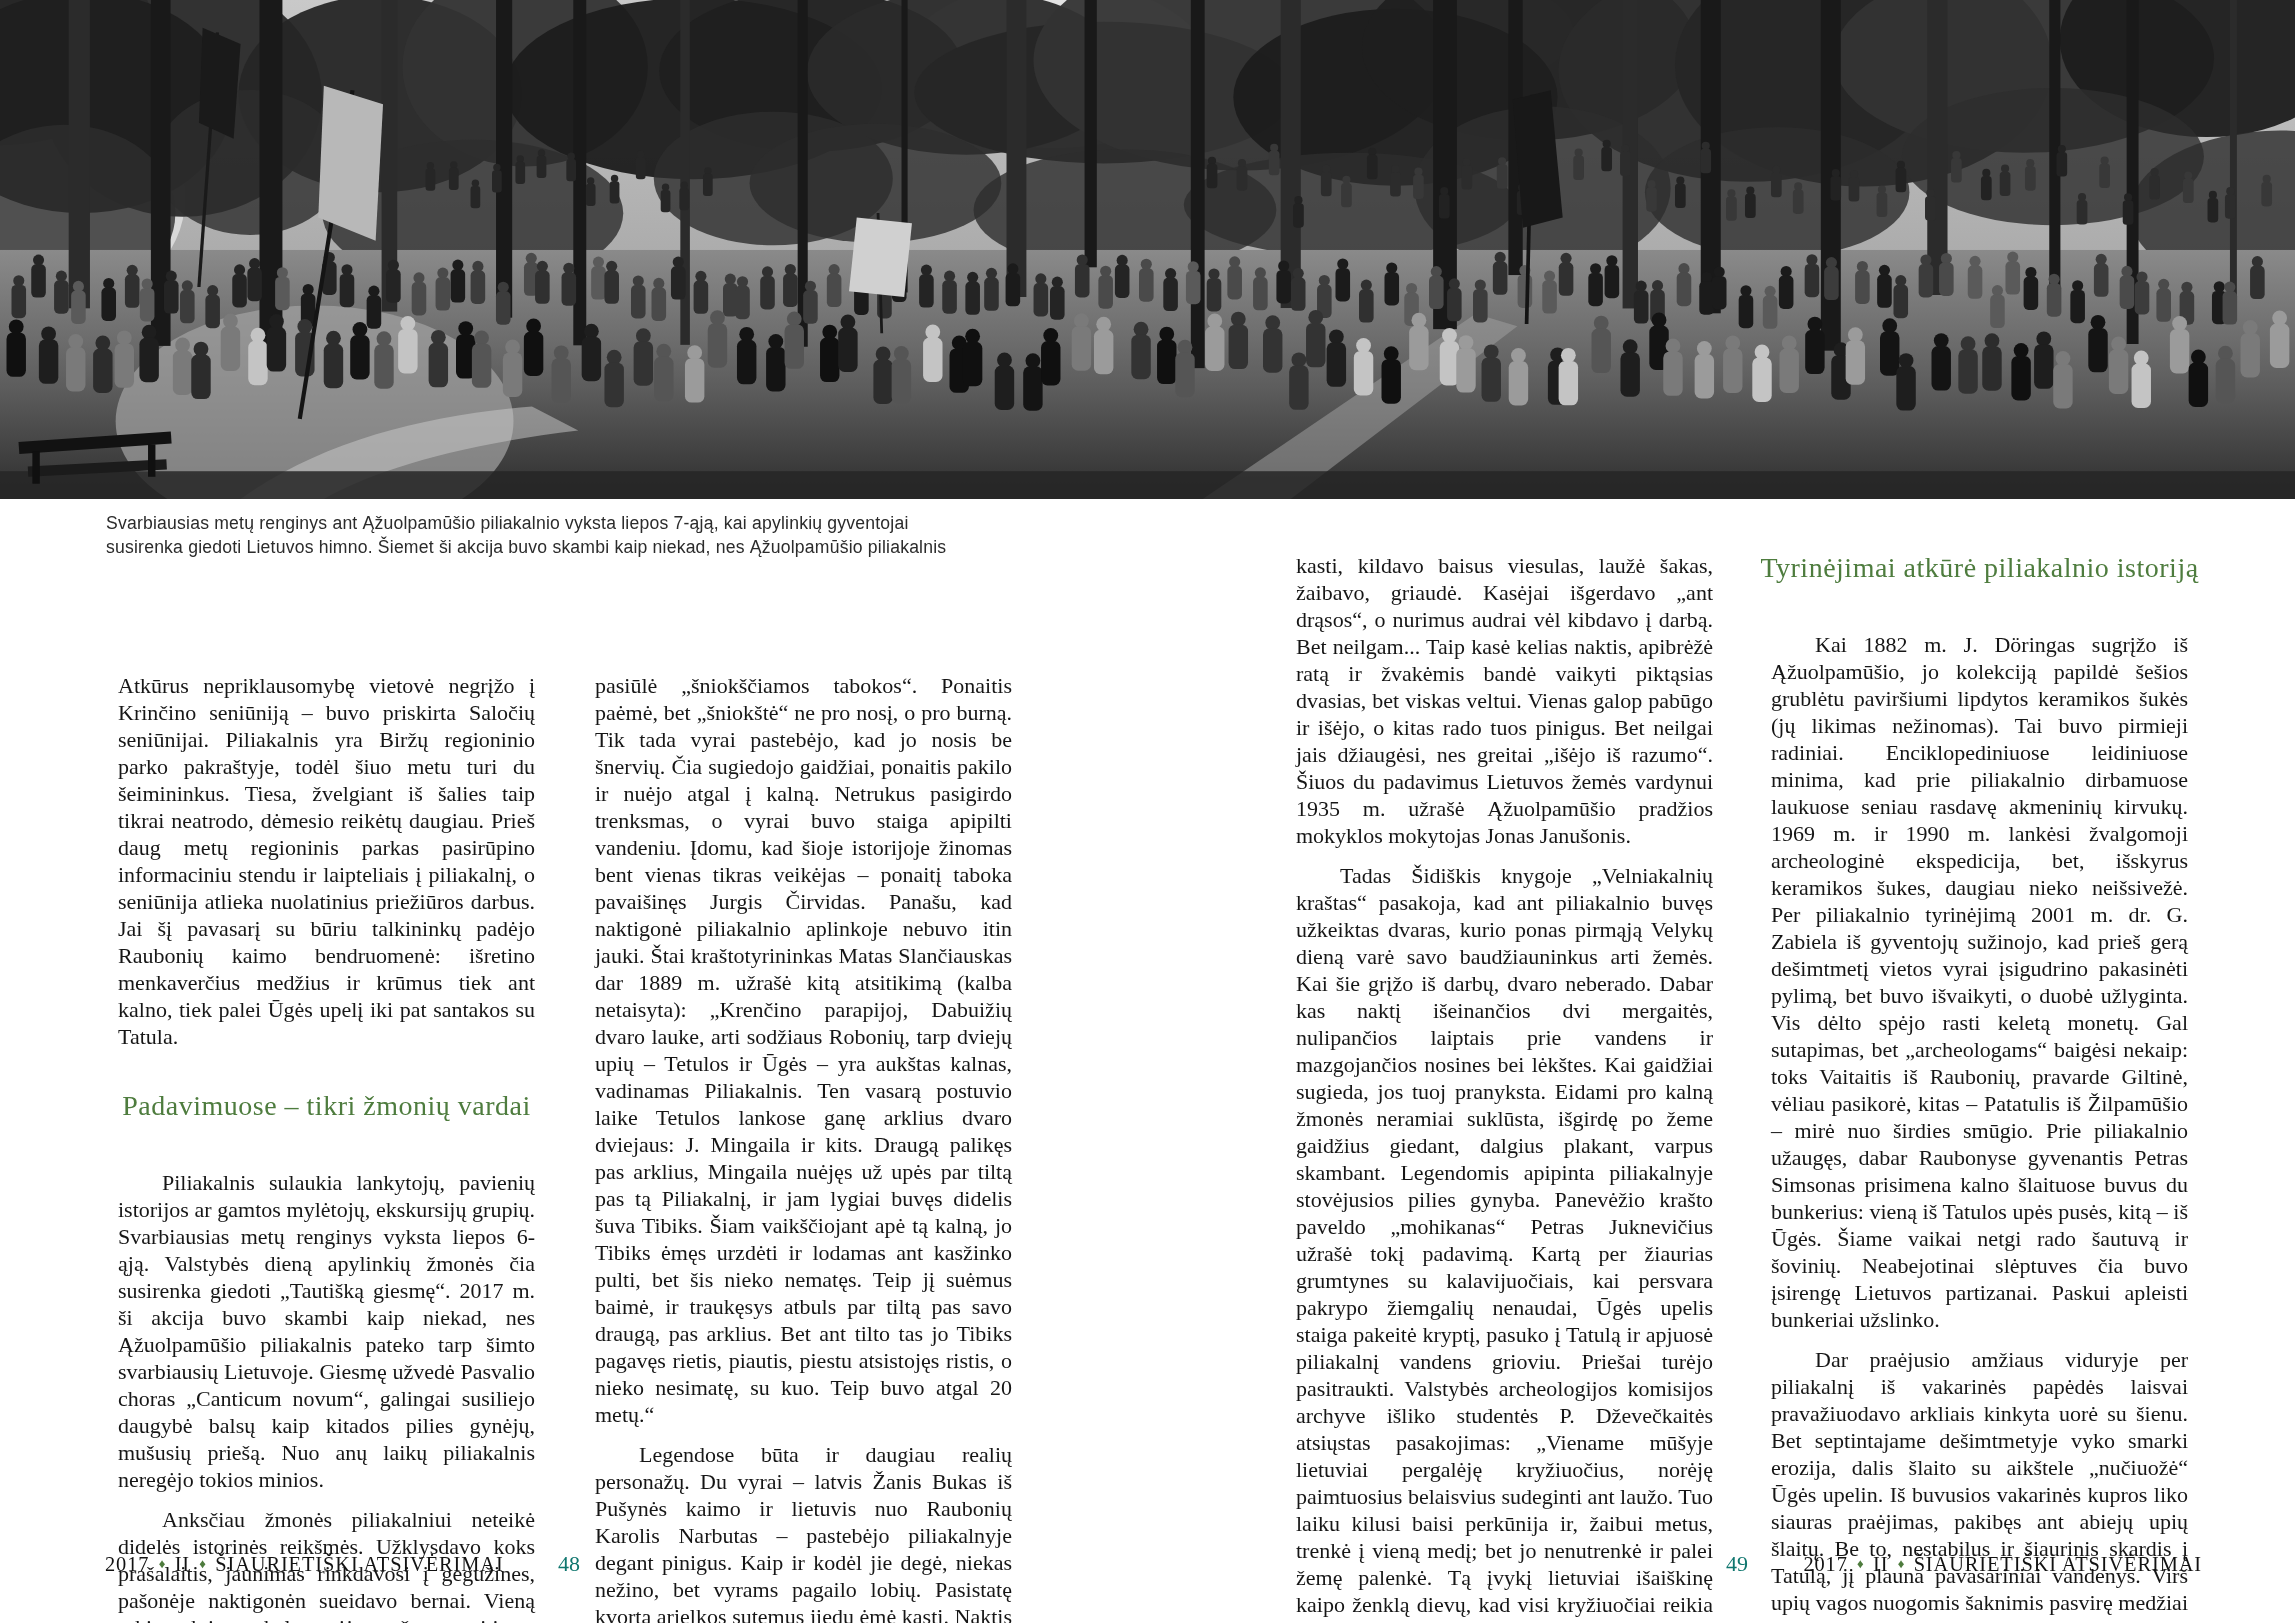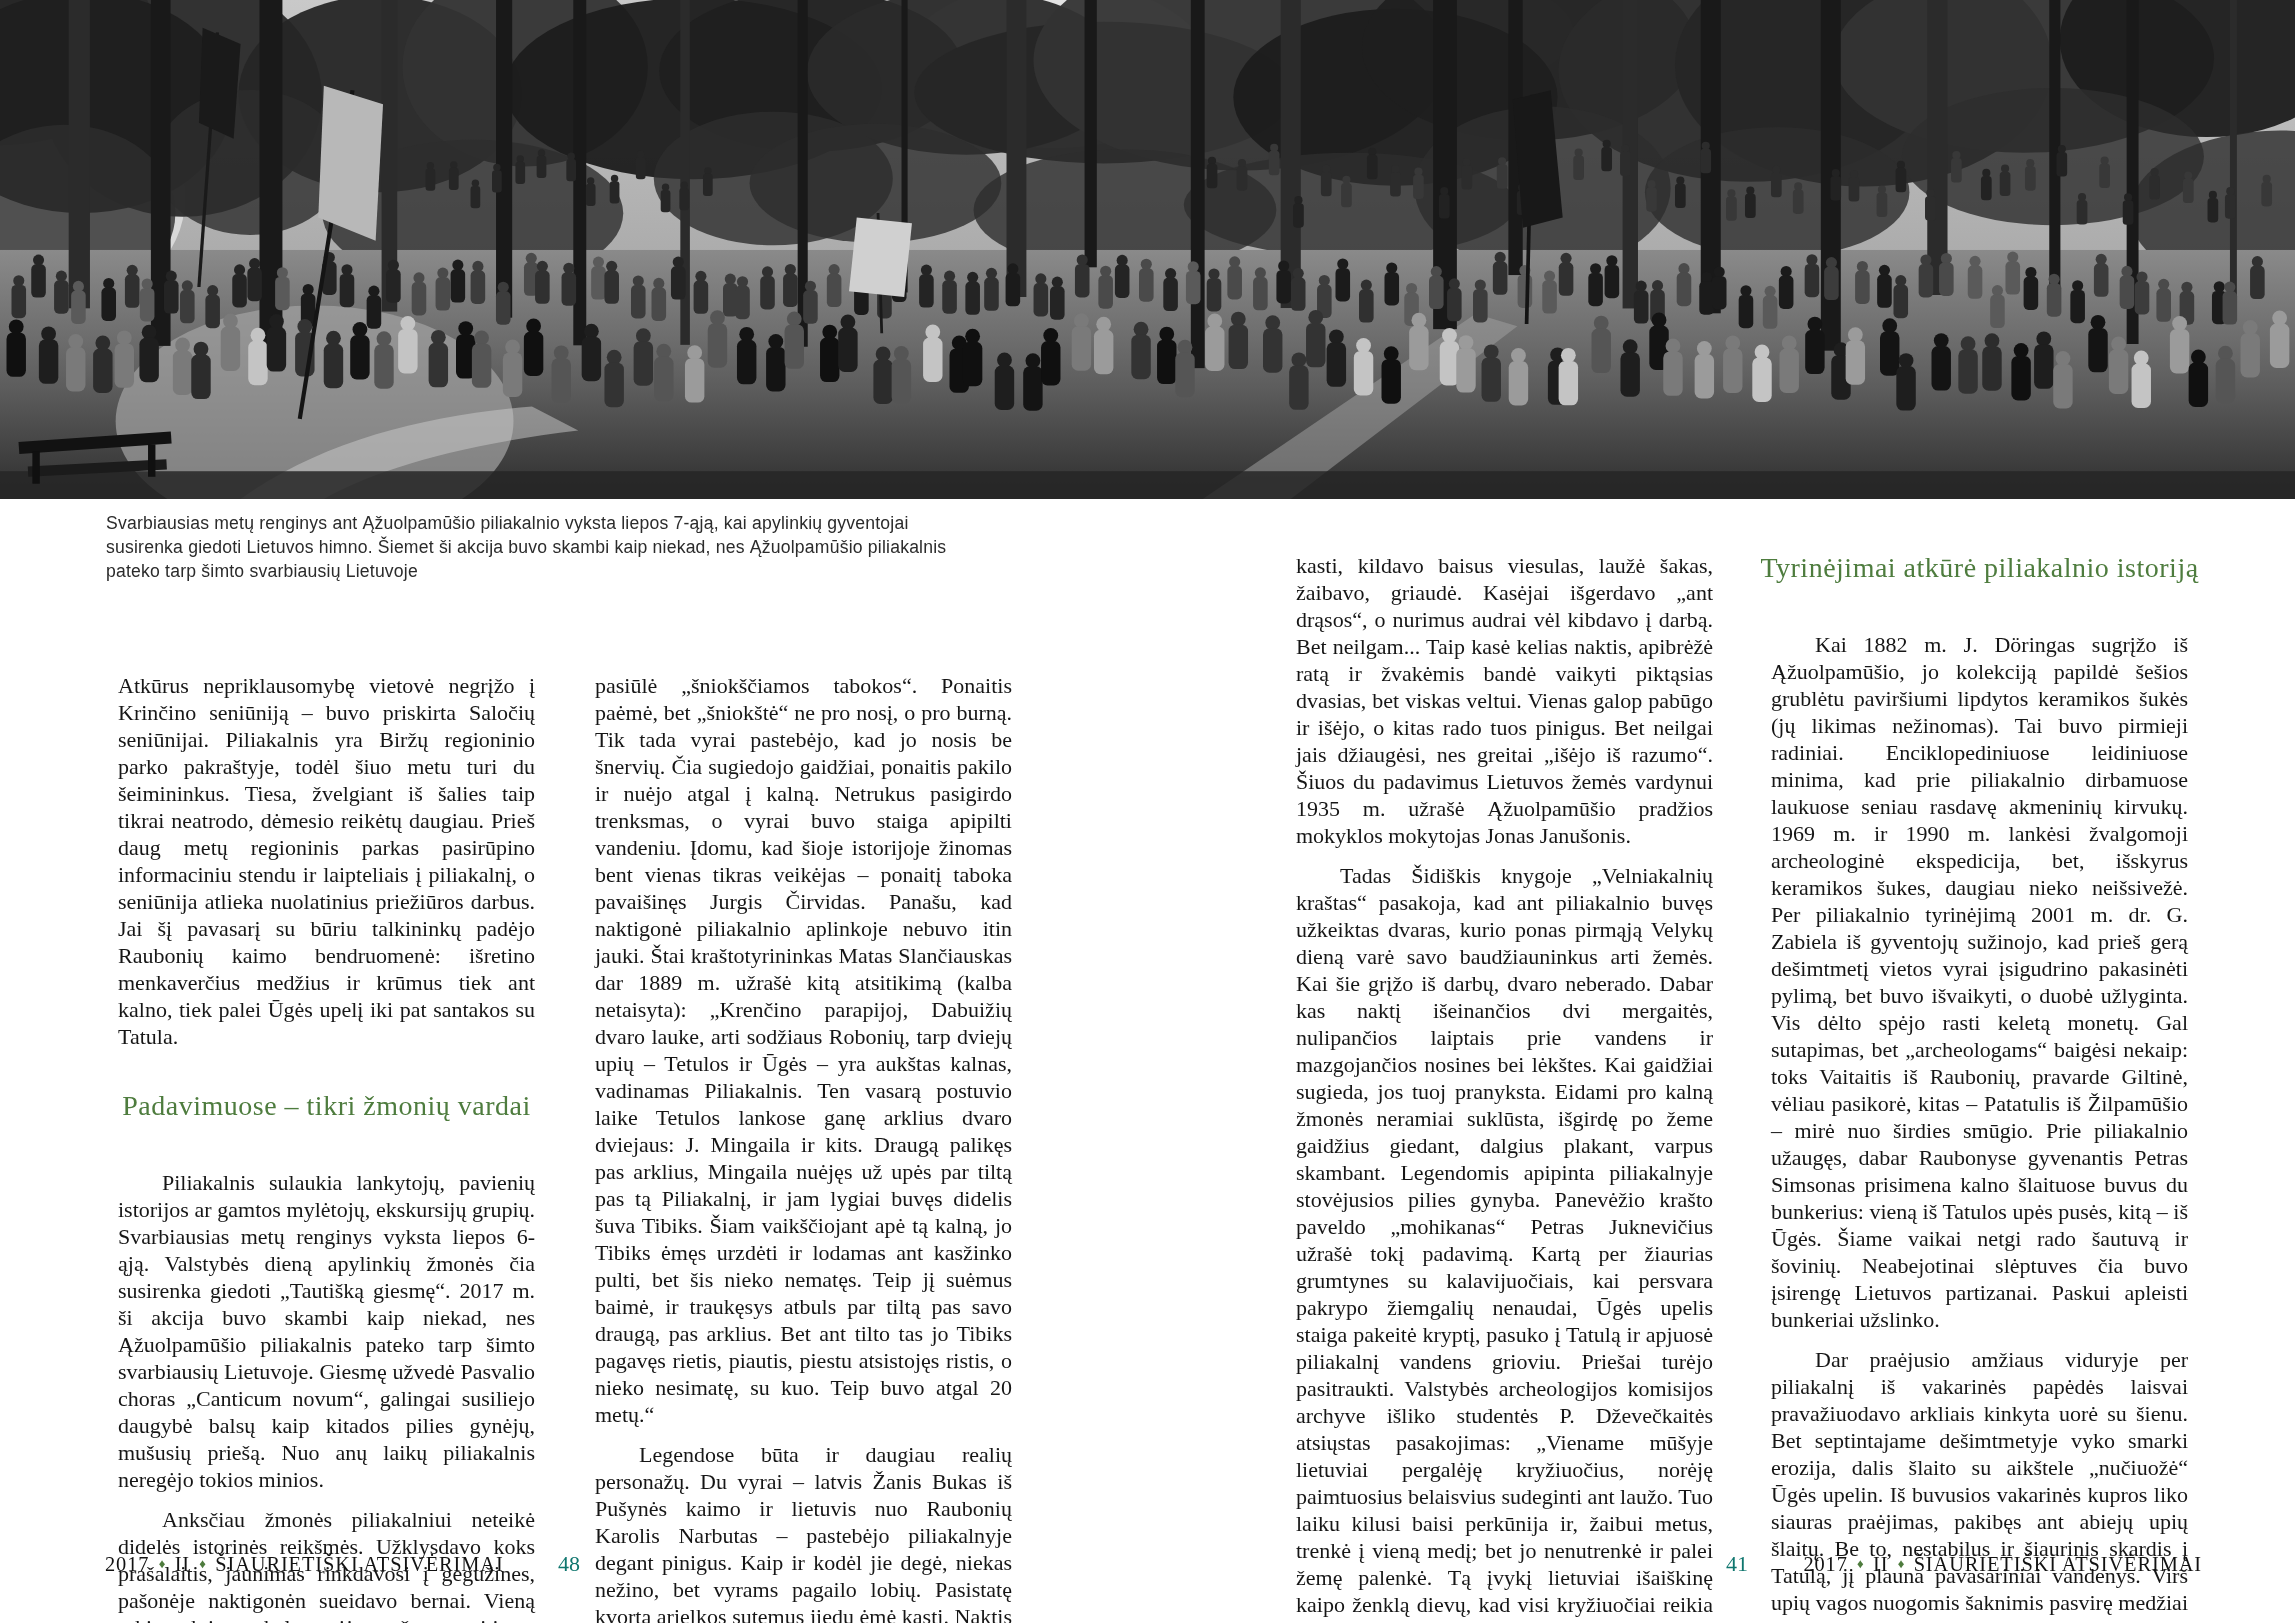--- a/index.html
+++ b/index.html
@@ -644,21 +644,20 @@
         <rect x="60" y="1008" width="300" height="22" fill="#1b1b1b" transform="rotate(-3 60 1008)"></rect>
         <rect x="70" y="975" width="16" height="70" fill="#101010"></rect>
         <rect x="320" y="960" width="16" height="70" fill="#101010"></rect>
       </g>
     </svg>
   </div>
 
   <div class="caption">
       <div>Svarbiausias metų renginys ant Ąžuolpamūšio piliakalnio vyksta liepos 7-ąją, kai apylinkių gyventojai</div>
       <div>susirenka giedoti Lietuvos himno. Šiemet ši akcija buvo skambi kaip niekad, nes Ąžuolpamūšio piliakalnis</div>
-      <div>pateko tarp šimto svarbiausių Lietuvoje</div>
     </div>
 
   <div id="col1" class="column">
       <p>Atkūrus nepriklausomybę vietovė negrįžo į Krinčino seniūniją – buvo priskirta Saločių seniūnijai. Piliakalnis yra Biržų regioninio parko pakraštyje, todėl šiuo metu turi du šeimininkus. Tiesa, žvelgiant iš šalies taip tikrai neatrodo, dėmesio reikėtų daugiau. Prieš daug metų regioninis parkas pasirūpino informaciniu stendu ir laipteliais į piliakalnį, o seniūnija atlieka nuolatinius priežiūros darbus. Jai šį pavasarį su būriu talkininkų padėjo Raubonių kaimo bendruomenė: išretino menkaverčius medžius ir krūmus tiek ant kalno, tiek palei Ūgės upelį iki pat santakos su Tatula.</p>
       <h2>Padavimuose – tikri žmonių vardai</h2>
       <p class="indent">Piliakalnis sulaukia lankytojų, pavienių istorijos ar gamtos mylėtojų, ekskursijų grupių. Svarbiausias metų renginys vyksta liepos 6-ąją. Valstybės dieną apylinkių žmonės čia susirenka giedoti „Tautišką giesmę“. 2017 m. ši akcija buvo skambi kaip niekad, nes Ąžuolpamūšio piliakalnis pateko tarp šimto svarbiausių Lietuvoje. Giesmę užvedė Pasvalio choras „Canticum novum“, galingai susiliejo daugybė balsų kaip kitados pilies gynėjų, mušusių priešą. Nuo anų laikų piliakalnis neregėjo tokios minios.</p>
       <p class="indent">Anksčiau žmonės piliakalniui neteikė didelės istorinės reikšmės. Užklysdavo koks prašalaitis, jaunimas rinkdavosi į gegužines, pašonėje naktigonėn sueidavo bernai. Vieną tokią naktį nuo kalno atėjo gražus ponaitis su lazdele, pasisveikino ir prisėdo prie ugnies pasišildyti. Vyrai jam</p>
     </div>
   <div id="col2" class="column">
       <p>pasiūlė „šniokščiamos tabokos“. Ponaitis paėmė, bet „šniokštė“ ne pro nosį, o pro burną. Tik tada vyrai pastebėjo, kad jo nosis be šnervių. Čia sugiedojo gaidžiai, ponaitis pakilo ir nuėjo atgal į kalną. Netrukus pasigirdo trenksmas, o vyrai buvo staiga apipilti vandeniu. Įdomu, kad šioje istorijoje žinomas bent vienas tikras veikėjas – ponaitį taboka pavaišinęs Jurgis Čirvidas. Panašu, kad naktigonė piliakalnio aplinkoje nebuvo itin jauki. Štai kraštotyrininkas Matas Slančiauskas dar 1889 m. užrašė kitą atsitikimą (kalba netaisyta): „Krenčino parapijoj, Dabuižių dvaro lauke, arti sodžiaus Robonių, tarp dviejų upių – Tetulos ir Ūgės – yra aukštas kalnas, vadinamas Piliakalnis. Ten vasarą postuvio laike Tetulos lankose ganę arklius dvaro dviejaus: J. Mingaila ir kits. Draugą palikęs pas arklius, Mingaila nuėjęs už upės par tiltą pas tą Piliakalnį, ir jam lygiai buvęs didelis šuva Tibiks. Šiam vaikščiojant apė tą kalną, jo Tibiks ėmęs urzdėti ir lodamas ant kasžinko pulti, bet šis nieko nematęs. Teip jį suėmus baimė, ir traukęsys atbuls par tiltą pas savo draugą, pas arklius. Bet ant tilto tas jo Tibiks pagavęs rietis, piautis, piestu atsistojęs ristis, o nieko nesimatę, su kuo. Teip buvo atgal 20 metų.“</p>
@@ -674,18 +673,18 @@
       <p class="indent">Kai 1882 m. J. Döringas sugrįžo iš Ąžuolpamūšio, jo kolekciją papildė šešios grublėtu paviršiumi lipdytos keramikos šukės (jų likimas nežinomas). Tai buvo pirmieji radiniai. Enciklopediniuose leidiniuose minima, kad prie piliakalnio dirbamuose laukuose seniau rasdavę akmeninių kirvukų. 1969 m. ir 1990 m. lankėsi žvalgomoji archeologinė ekspedicija, bet, išskyrus keramikos šukes, daugiau nieko neišsivežė. Per piliakalnio tyrinėjimą 2001 m. dr. G. Zabiela iš gyventojų sužinojo, kad prieš gerą dešimtmetį vietos vyrai įsigudrino pakasinėti pylimą, bet buvo išvaikyti, o duobė užlyginta. Vis dėlto spėjo rasti keletą monetų. Gal sutapimas, bet „archeologams“ baigėsi nekaip: toks Vaitaitis iš Raubonių, pravarde Giltinė, vėliau pasikorė, kitas – Patatulis iš Žilpamūšio – mirė nuo širdies smūgio. Prie piliakalnio užaugęs, dabar Raubonyse gyvenantis Petras Simsonas prisimena kalno šlaituose buvus du bunkerius: vieną iš Tatulos upės pusės, kitą – iš Ūgės. Šiame vaikai netgi rado šautuvą ir šovinių. Neabejotinai slėptuves čia buvo įsirengę Lietuvos partizanai. Paskui apleisti bunkeriai užslinko.</p>
       <p class="indent">Dar praėjusio amžiaus viduryje per piliakalnį iš vakarinės papėdės laisvai pravažiuodavo arkliais kinkyta uorė su šienu. Bet septintajame dešimtmetyje vyko smarki erozija, dalis šlaito su aikštele „nučiuožė“ Ūgės upelin. Iš buvusios vakarinės kupros liko siauras praėjimas, pakibęs ant abiejų upių šlaitų. Be to, nestabilus ir šiaurinis skardis į Tatulą, jį plauna pavasariniai vandenys. Virš upių vagos nuogomis šaknimis pasvirę medžiai bet kada gali virsti, nusinešdami tonas žemių. Taip jau nu-</p>
     </div>
 
   <div class="footer footer-left">
     <span>2017</span><span class="diamond">♦</span><span>II</span><span class="diamond">♦</span><span>ŠIAURIETIŠKI ATSIVĖRIMAI</span>
     <span class="pagenum">48</span>
   </div>
 
   <div class="footer footer-right">
-    <span class="pagenum">41</span>
+    <span class="pagenum">49</span>
     <span class="journal-line"><span>2017</span><span class="diamond">♦</span><span>II</span><span class="diamond">♦</span><span>ŠIAURIETIŠKI ATSIVĖRIMAI</span></span>
   </div>
 
 </div>
 
 
 </body></html>

